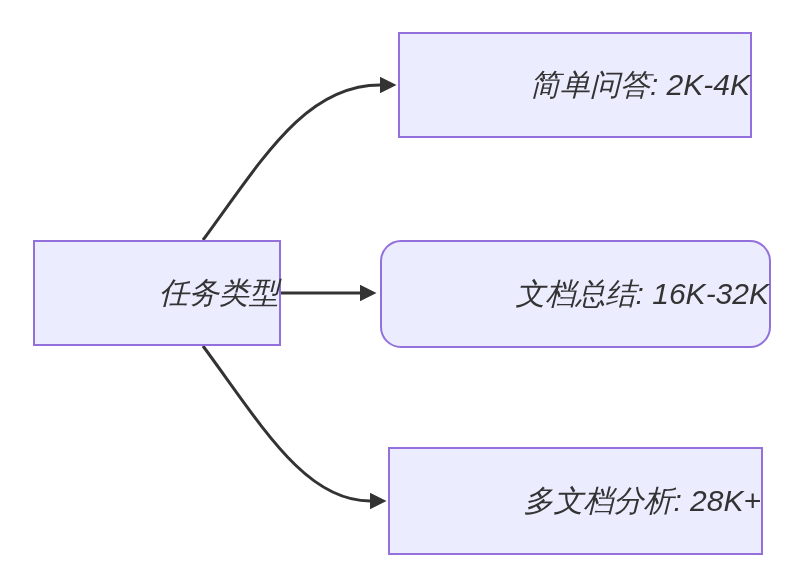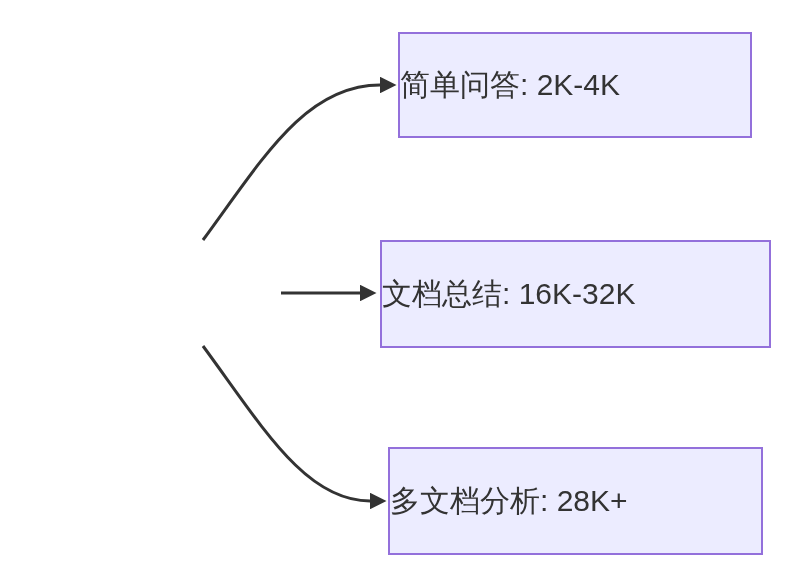--- a/index.html
+++ b/index.html
@@ -28,47 +28,51 @@
     left: 0; top: 0;
     pointer-events: none;
   }
   .node {
     position: absolute;
     box-sizing: border-box;
     background: var(--node-fill);
     border: 2.5px solid var(--node-border);
     display: flex;
     align-items: center;
-    justify-content: flex-start;
+    justify-content: flex-end;
     color: var(--text-color);
     font-size: 30px;
     line-height: 1.2;
     white-space: nowrap;
+    font-style: italic;
   }
   .node-root   { left: 33px;  top: 240px; width: 248px; height: 106px; }
   .node-top    { left: 398px; top: 32px;  width: 354px; height: 106px; }
-  .node-middle { left: 380px; top: 240px; width: 391px; height: 108px; }
+  .node-middle { left: 380px; top: 240px; width: 391px; height: 108px; border-radius: 21px; }
   .node-bottom { left: 388px; top: 447px; width: 375px; height: 108px; }
 </style>
 </head>
 <body>
 
 <div class="canvas">
 
   <svg class="edges-layer" width="787" height="572" viewBox="0 0 787 572">
     <defs>
       <marker id="arrowhead" viewBox="0 0 10 10" refX="0" refY="5" markerWidth="6" markerHeight="5.5" orient="auto">
         <path d="M 0 0 L 10 5 L 0 10 z" style="fill: var(--edge-color);"></path>
       </marker>
     </defs>
     <path d="M 203 240 C 262 160, 305 85, 380 85" style="fill: none; stroke: var(--edge-color); stroke-width: 3;" marker-end="url(#arrowhead)"></path>
     <path d="M 281 293 L 360 293" style="fill: none; stroke: var(--edge-color); stroke-width: 3;" marker-end="url(#arrowhead)"></path>
     <path d="M 203 346 C 262 426, 305 501, 370 501" style="fill: none; stroke: var(--edge-color); stroke-width: 3;" marker-end="url(#arrowhead)"></path>
   </svg>
 
+  <div class="node node-root">
+    <span>任务类型</span>
+  </div>
 
   <div class="node node-top">
     <span>简单问答: 2K-4K</span>
   </div>
 
   <div class="node node-middle">
     <span>文档总结: 16K-32K</span>
   </div>
 
   <div class="node node-bottom">

